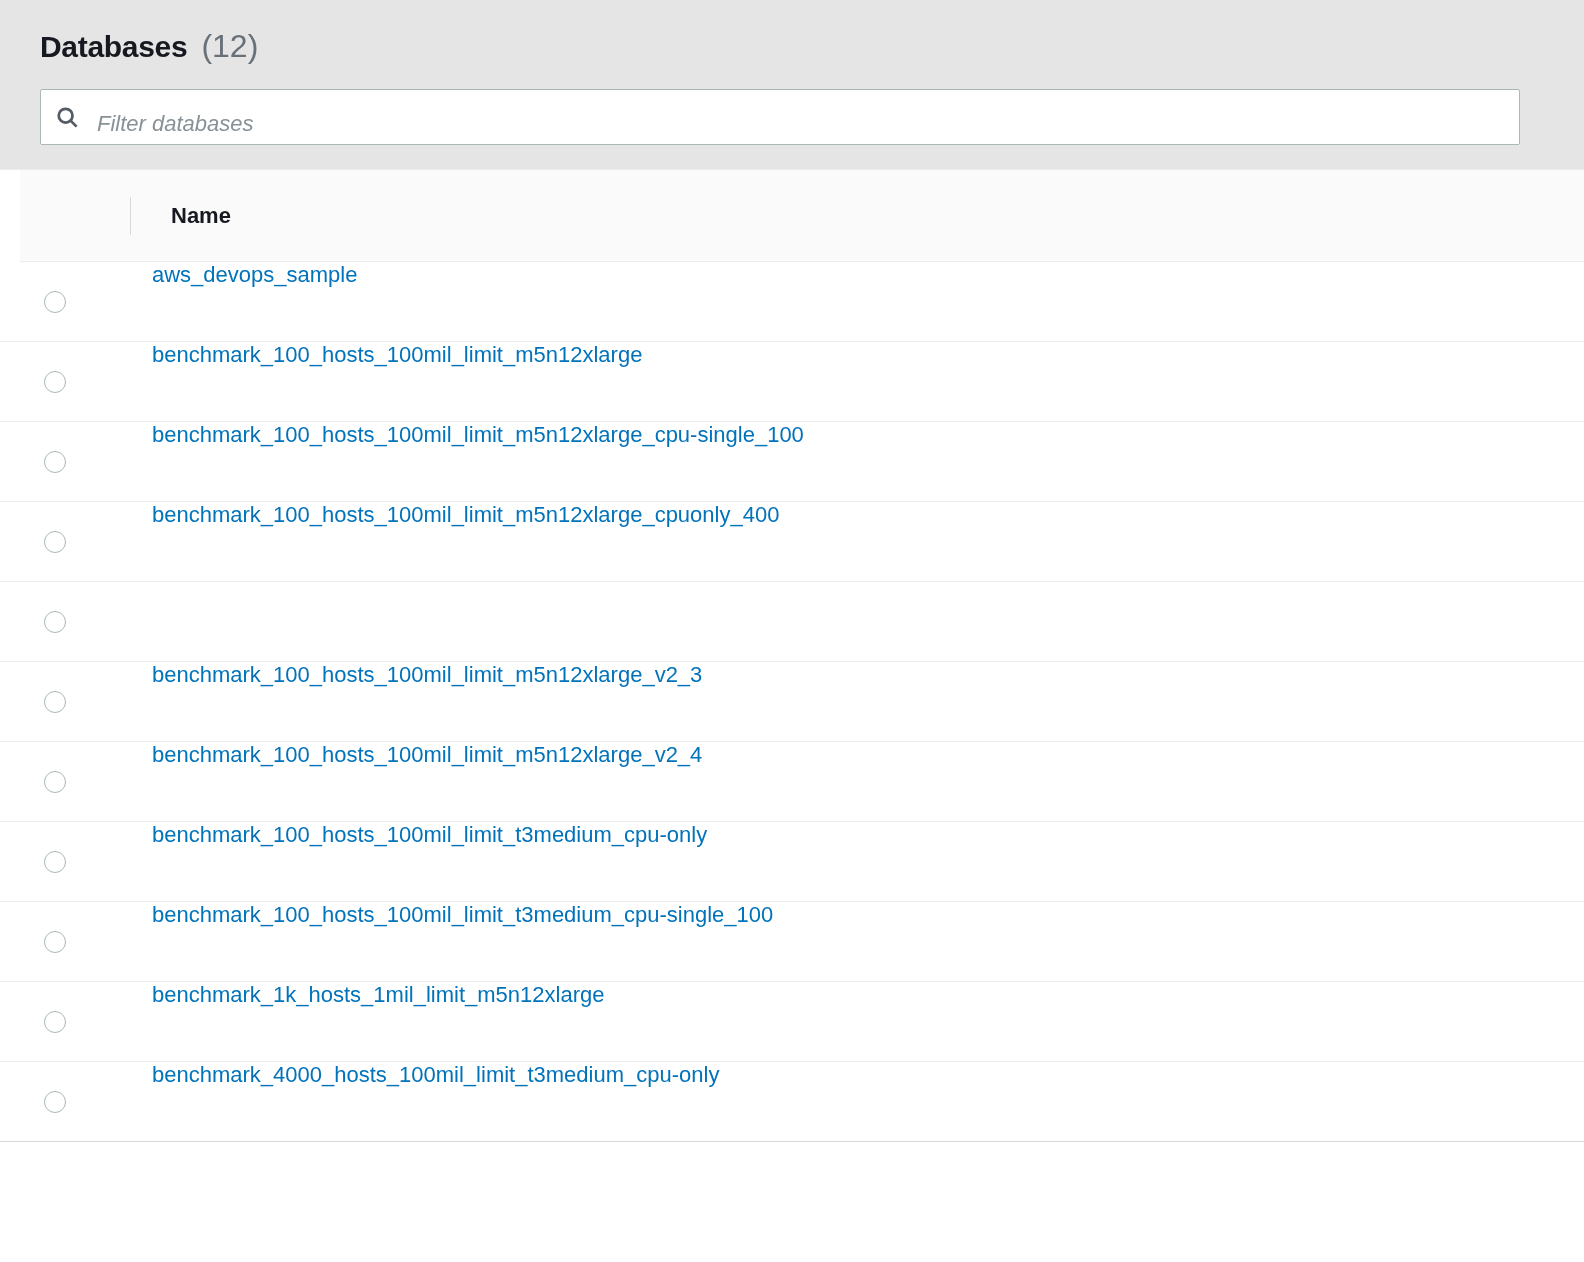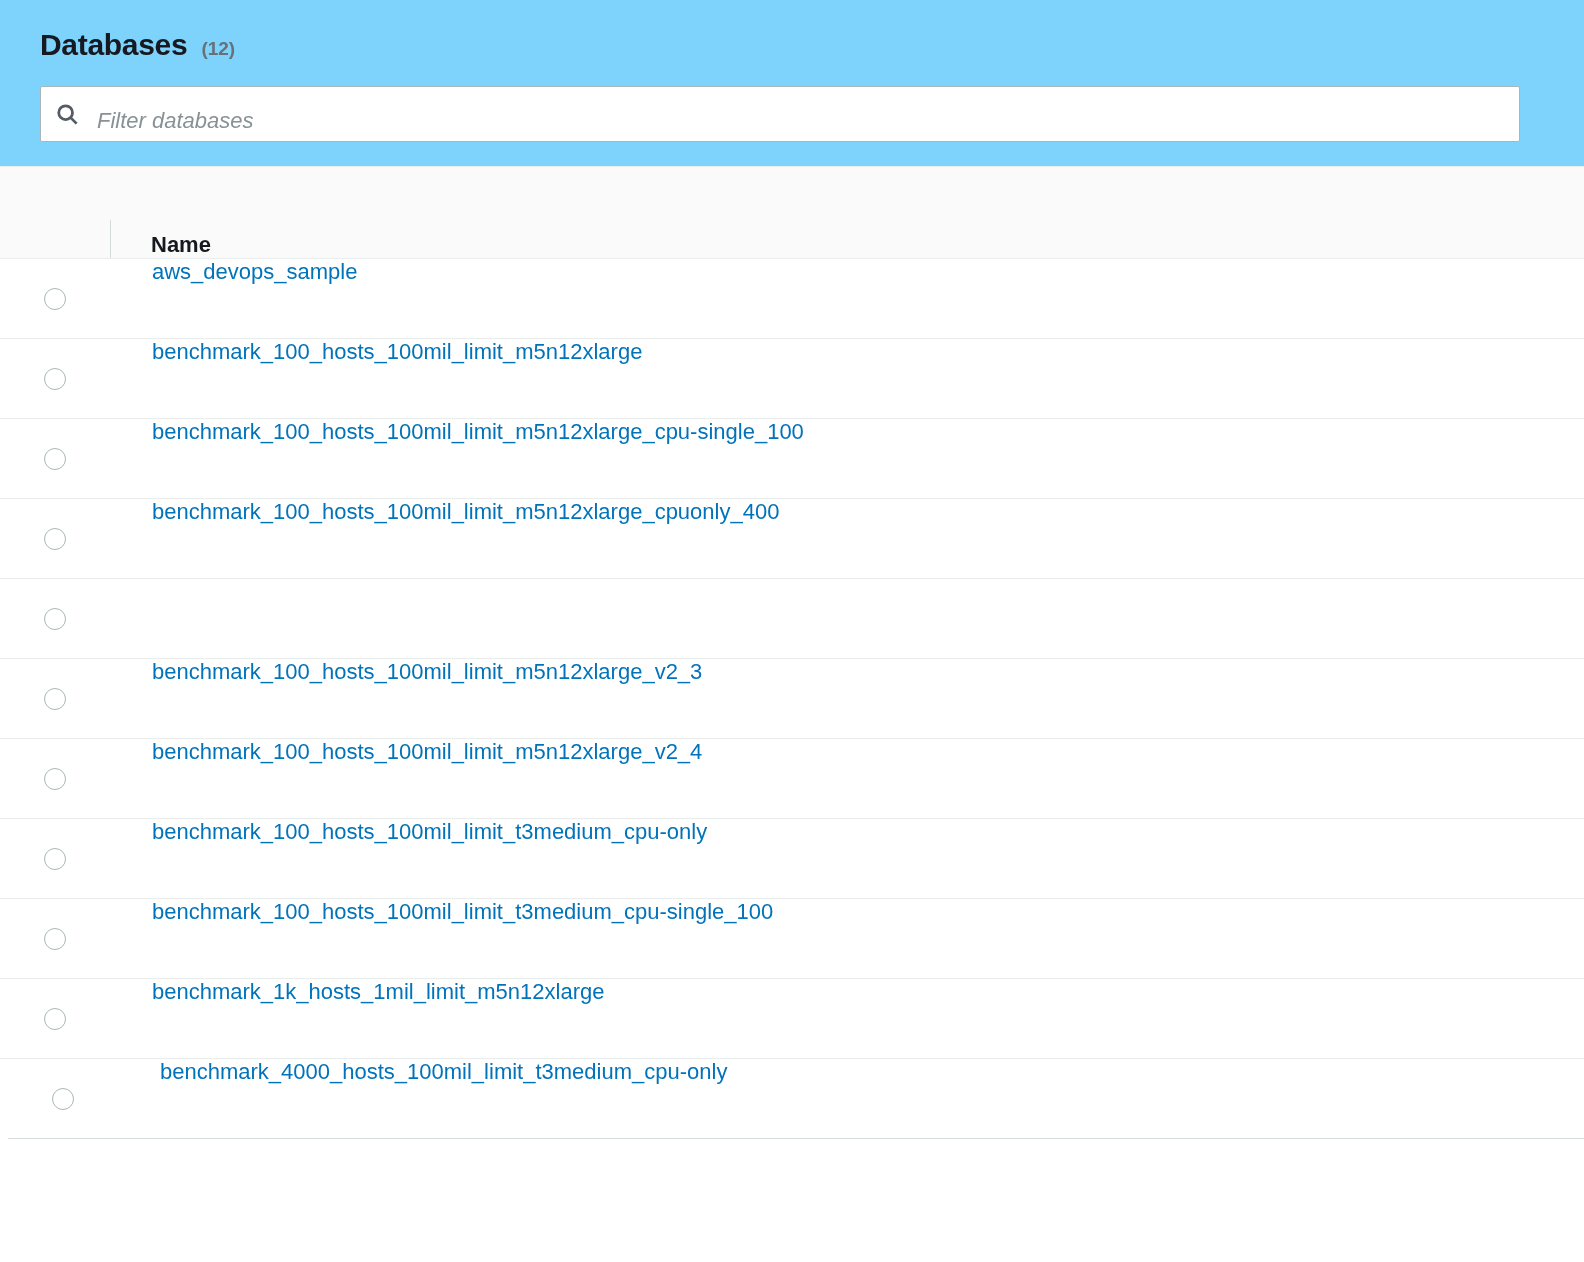--- a/index.html
+++ b/index.html
@@ -7,39 +7,39 @@
       padding: 0;
       box-sizing: border-box;
     }
     body {
       font-family: "Amazon Ember", "Helvetica Neue", Helvetica, Arial, sans-serif;
       background: #ffffff;
       width: 1584px;
       color: #16191f;
     }
     .header-section {
-      background: #7dd3fc;
+      background: #e5e5e5;
       padding: 28px 40px 24px 40px;
       border-bottom: 1px solid #eaeded;
     }
     .title-row {
       display: flex;
       align-items: baseline;
       gap: 14px;
       margin-bottom: 24px;
     }
     .page-title {
       font-size: 30px;
       font-weight: 700;
       color: #16191f;
       letter-spacing: -0.3px;
     }
     .count-label {
-      font-size: 19px;
-      font-weight: 700;
+      font-size: 32px;
+      font-weight: 400;
       color: #687078;
     }
     .filter-wrapper {
       position: relative;
       max-width: 1480px;
     }
     .filter-input {
       width: 100%;
       height: 56px;
       padding: 13px 16px 0 56px;
@@ -61,22 +61,23 @@
       top: 50%;
       transform: translateY(-50%);
       width: 22px;
       height: 22px;
       pointer-events: none;
     }
     .table-header {
       background: #fafafa;
       height: 92px;
       display: flex;
-      align-items: flex-end;
+      align-items: center;
       border-bottom: 1px solid #eaeded;
+      margin-left: 20px;
     }
     .col-select {
       width: 110px;
       flex-shrink: 0;
       display: flex;
       justify-content: center;
       align-items: center;
     }
     .col-divider {
       width: 1px;
@@ -93,21 +94,20 @@
     .table-body {
       background: #ffffff;
     }
     .table-row {
       height: 80px;
       display: flex;
       border-bottom: 1px solid #eaeded;
     }
     .table-row:last-child {
       border-bottom: 1px solid #d5dbdb;
-      margin-left: 8px;
     }
     .radio-wrapper {
       width: 110px;
       flex-shrink: 0;
       display: flex;
       justify-content: center;
       align-items: center;
     }
     .radio-btn {
       appearance: none;

